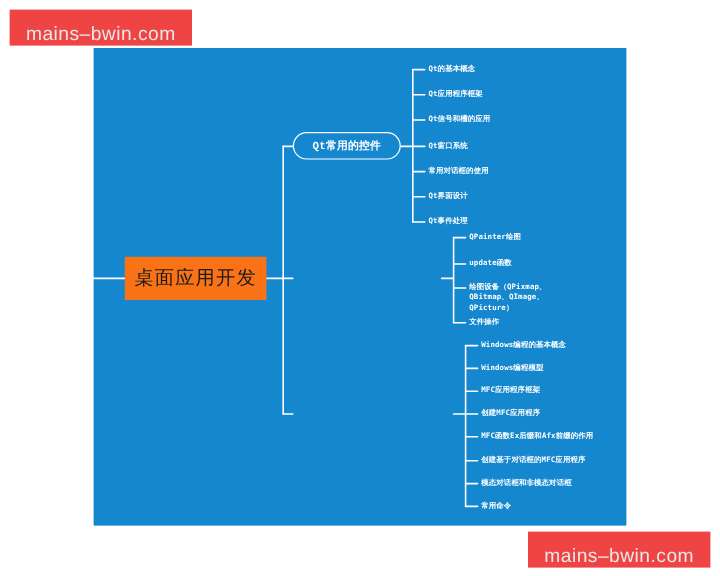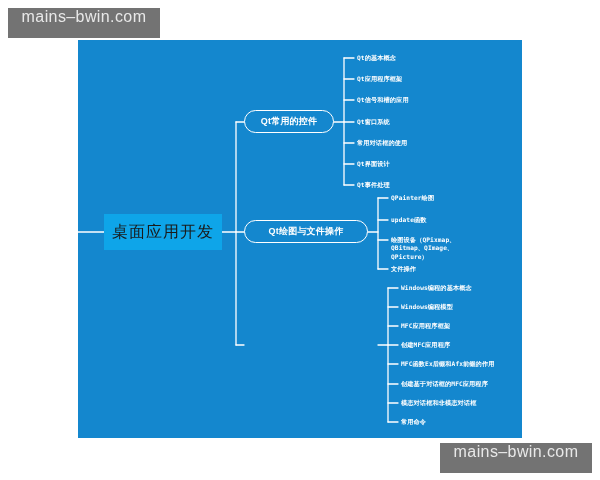--- a/index.html
+++ b/index.html
@@ -21,21 +21,21 @@
   }
 
   
   #links{position:absolute;left:0;top:0;width:444px;height:398px;overflow:visible;}
 
   
   .root-node{
     position:absolute;
     left:26px; top:174px;
     width:118px; height:36px;
-    background:#0ea5e9;
+    background:#f97316;
     display:flex;align-items:center;justify-content:center;
     box-sizing:border-box;
   }
   .root-node span{
     color:#1a1a1a;
     font-size:16px;
     font-family:"DejaVu Sans","Liberation Sans",sans-serif;
     letter-spacing:1px;
     white-space:nowrap;
   }
@@ -48,45 +48,45 @@
     border-radius:12px;
     background:transparent;
     display:flex;align-items:center;justify-content:center;
     box-sizing:border-box;
     padding:0 9px;
   }
   .branch-node span{
     color:#ffffff;
     font-size:9px;
     font-weight:bold;
-    font-family:Liberation Sans, sans-serif;
+    font-family:Liberation Mono, monospace;
     white-space:nowrap;
     letter-spacing:0.2px;
   }
 
   
   .leaf{
     position:absolute;
     color:#ffffff;
     font-size:6.2px;
     font-weight:bold;
     font-family:"DejaVu Sans Mono","Liberation Mono",monospace;
     white-space:nowrap;
     line-height:8.4px;
     letter-spacing:0.1px;
   }
   .leaf.wrap{white-space:normal;width:96px;}
 
   
   .watermark{
     position:absolute;
-    background:#737373;
+    background:#ef4444;
     color:#e8e8e8;
     font-family:"Liberation Sans","DejaVu Sans",sans-serif;
-    display:flex;align-items:flex-start;justify-content:center;
+    display:flex;align-items:flex-end;justify-content:center;
     letter-spacing:0.4px;
   }
   #watermark-top{
     left:8px; top:8px;
     width:152px; height:30px;
     font-size:16px;
   }
   #watermark-bottom{
     left:440px; top:443px;
     width:152px; height:30px;
@@ -154,23 +154,20 @@
     </div>
 
     <div class="leaf" style="left:279px; top:14px;">Qt的基本概念</div>
     <div class="leaf" style="left:279px; top:35px;">Qt应用程序框架</div>
     <div class="leaf" style="left:279px; top:56px;">Qt信号和槽的应用</div>
     <div class="leaf" style="left:279px; top:78px;">Qt窗口系统</div>
     <div class="leaf" style="left:279px; top:99px;">常用对话框的使用</div>
     <div class="leaf" style="left:279px; top:120px;">Qt界面设计</div>
     <div class="leaf" style="left:279px; top:141px;">Qt事件处理</div>
 
-    <div class="branch-node" style="left:166px; top:180px; width:124px;">
-      <span>Qt绘图与文件操作</span>
-    </div>
 
     <div class="leaf" style="left:313px; top:154px;">QPainter绘图</div>
     <div class="leaf" style="left:313px; top:176px;">update函数</div>
     <div class="leaf wrap" style="left:313px; top:196px;">绘图设备（QPixmap、QBitmap、QImage、QPicture）</div>
     <div class="leaf" style="left:313px; top:225px;">文件操作</div>
 
 
     <div class="leaf" style="left:323px; top:244px;">Windows编程的基本概念</div>
     <div class="leaf" style="left:323px; top:263px;">Windows编程模型</div>
     <div class="leaf" style="left:323px; top:282px;">MFC应用程序框架</div>

